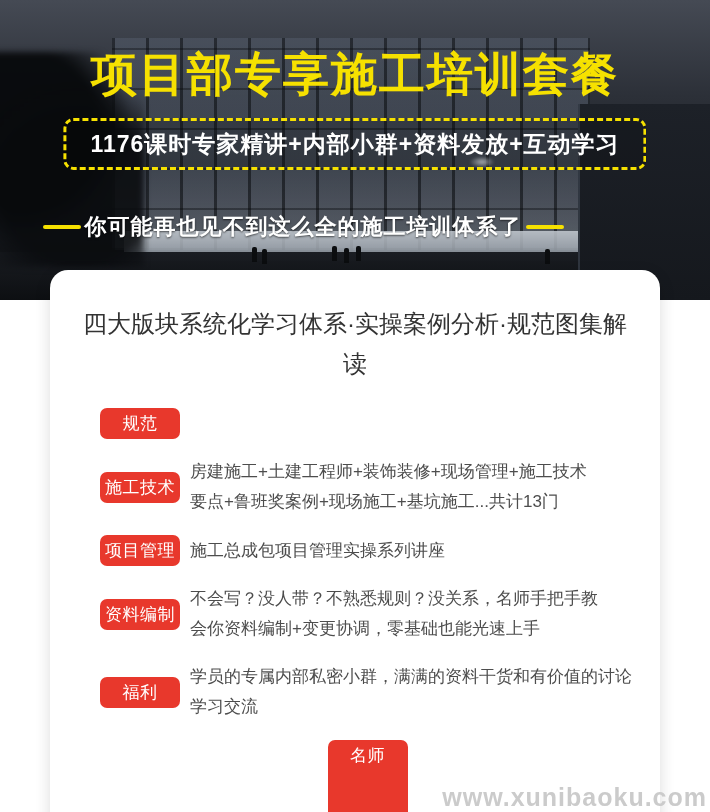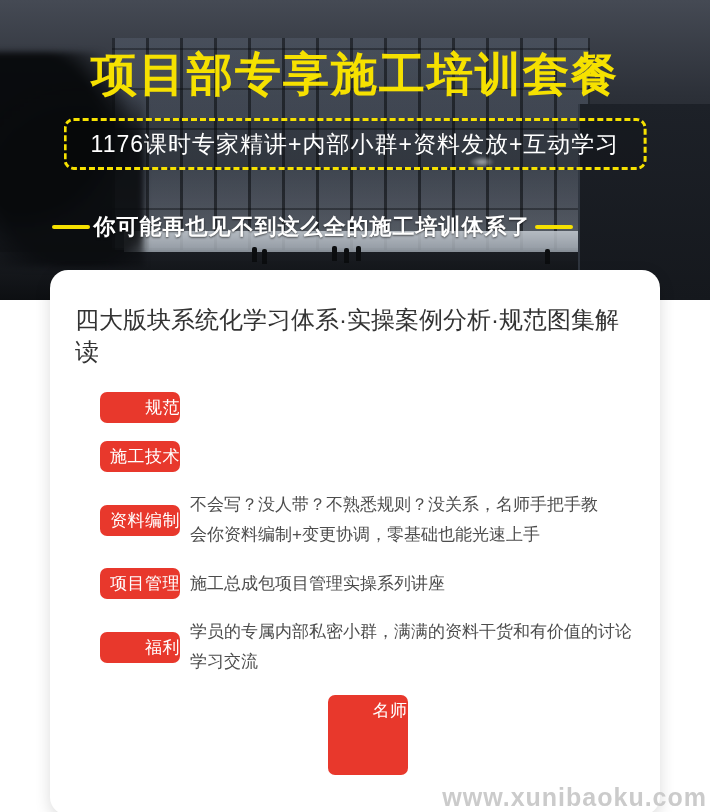--- a/index.html
+++ b/index.html
@@ -71,27 +71,27 @@
   }
   .hero-subtitle-box {
     position: absolute; left: 50%; top: 118px; transform: translateX(-50%);
     border: 3px dashed var(--accent-yellow, #f6e100);
     border-radius: 10px;
     background: rgba(0,0,0,.18);
     padding: 8px 24px;
     white-space: nowrap;
   }
   .hero-subtitle {
-    font-size: 23px; font-weight: normal; letter-spacing: 1px;
+    font-size: 23px; font-weight: bold; letter-spacing: 1px;
     color: var(--hero-text-white, #ffffff);
     line-height: 30px;
   }
   .hero-tagline {
     position: absolute; left: 0; top: 212px; width: 606px;
-    display: flex; align-items: center; justify-content: center; gap: 4px; margin-left: 9px;
+    display: flex; align-items: center; justify-content: center; gap: 4px;
   }
   .tag-dash {
     display: inline-block; width: 38px; height: 4px;
     background: var(--accent-yellow, #f6e100); border-radius: 2px;
   }
   .tag-text {
     font-size: 22px; font-weight: bold; color: var(--hero-text-white, #ffffff);
     letter-spacing: 1px; text-shadow: 0 1px 2px rgba(0,0,0,.6);
   }
 
@@ -100,38 +100,38 @@
     position: relative;
     width: 610px;
     margin: -30px auto 0;
     min-height: 524px;
     background: #ffffff;
     border-radius: 18px;
     box-shadow: 0 5px 16px rgba(0,0,0,.14);
     padding: 34px 25px 40px 50px;
   }
   .card-title {
-    text-align: left;
+    text-align: center;
     font-size: 24px; font-weight: 400;
     color: var(--text-dark, #333333);
-    line-height: 32px;
+    line-height: 40px;
     margin-left: -25px; 
     margin-bottom: 24px;
   }
   .feature-row {
     display: flex; align-items: center; gap: 10px;
     margin-bottom: 18px;
   }
   .feature-row:last-child { margin-bottom: 0; flex-direction: column; }
   .badge {
     flex: 0 0 80px; width: 80px; height: 31px;
     background: var(--badge-red, #e8382c);
     border-radius: 7px;
     color: #ffffff; font-size: 17px; line-height: 31px;
-    text-align: right; letter-spacing: 0.5px;
+    text-align: center; letter-spacing: 0.5px;
   }
   .feature-desc {
     font-size: 17px; color: var(--desc-gray, #4d4d4d);
     line-height: 30px;
     white-space: pre-line;
     max-width: 452px;
   }
 
   .watermark {
     position: absolute; right: 3px; bottom: 0px;
@@ -174,34 +174,36 @@
 
   <div class="card">
     <div class="card-title">四大版块系统化学习体系·实操案例分析·规范图集解读</div>
 
     <div class="feature-row">
       <div class="badge">规范</div>
     </div>
 
     <div class="feature-row">
       <div class="badge">施工技术</div>
+      <div class="feature-desc">房建施工+土建工程师+装饰装修+现场管理+施工技术
+要点+鲁班奖案例+现场施工+基坑施工...共计13门</div>
+    </div>
+
+    <div class="feature-row">
+      <div class="badge">项目管理</div>
+      <div class="feature-desc">施工总成包项目管理实操系列讲座</div>
     </div>
 
     <div class="feature-row">
       <div class="badge">资料编制</div>
       <div class="feature-desc">不会写？没人带？不熟悉规则？没关系，名师手把手教
 会你资料编制+变更协调，零基础也能光速上手</div>
     </div>
 
     <div class="feature-row">
-      <div class="badge">项目管理</div>
-      <div class="feature-desc">施工总成包项目管理实操系列讲座</div>
-    </div>
-
-    <div class="feature-row">
       <div class="badge">福利</div>
       <div class="feature-desc">学员的专属内部私密小群，满满的资料干货和有价值的讨论
 学习交流</div>
     </div>
 
     <div class="feature-row">
       <div class="badge">名师</div>
     </div>
   </div>
 

